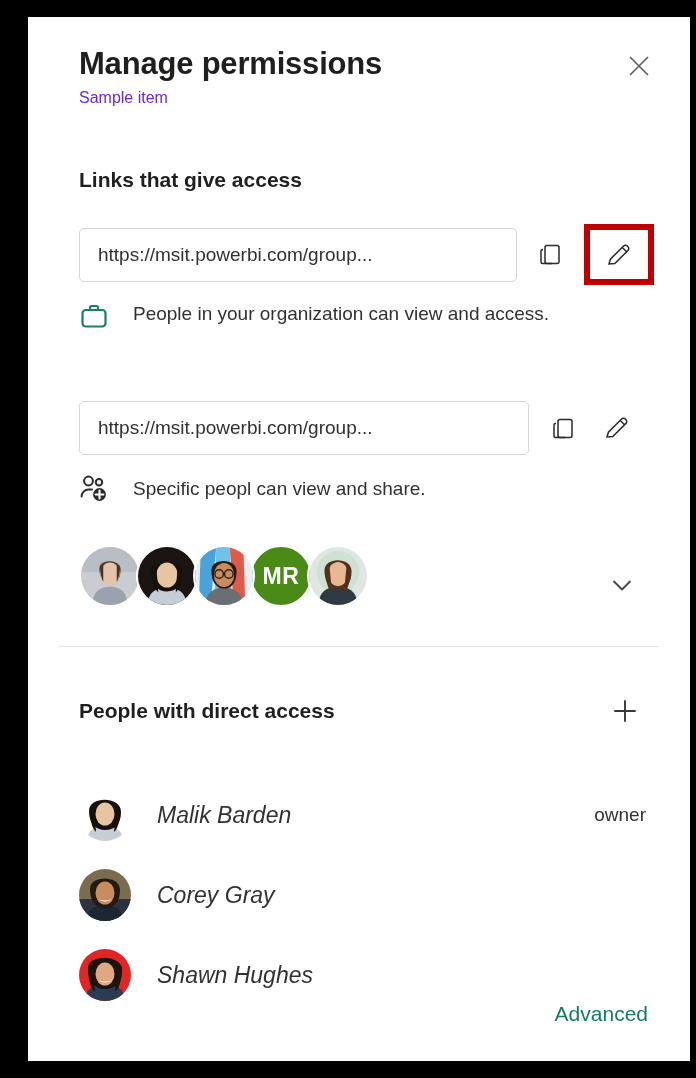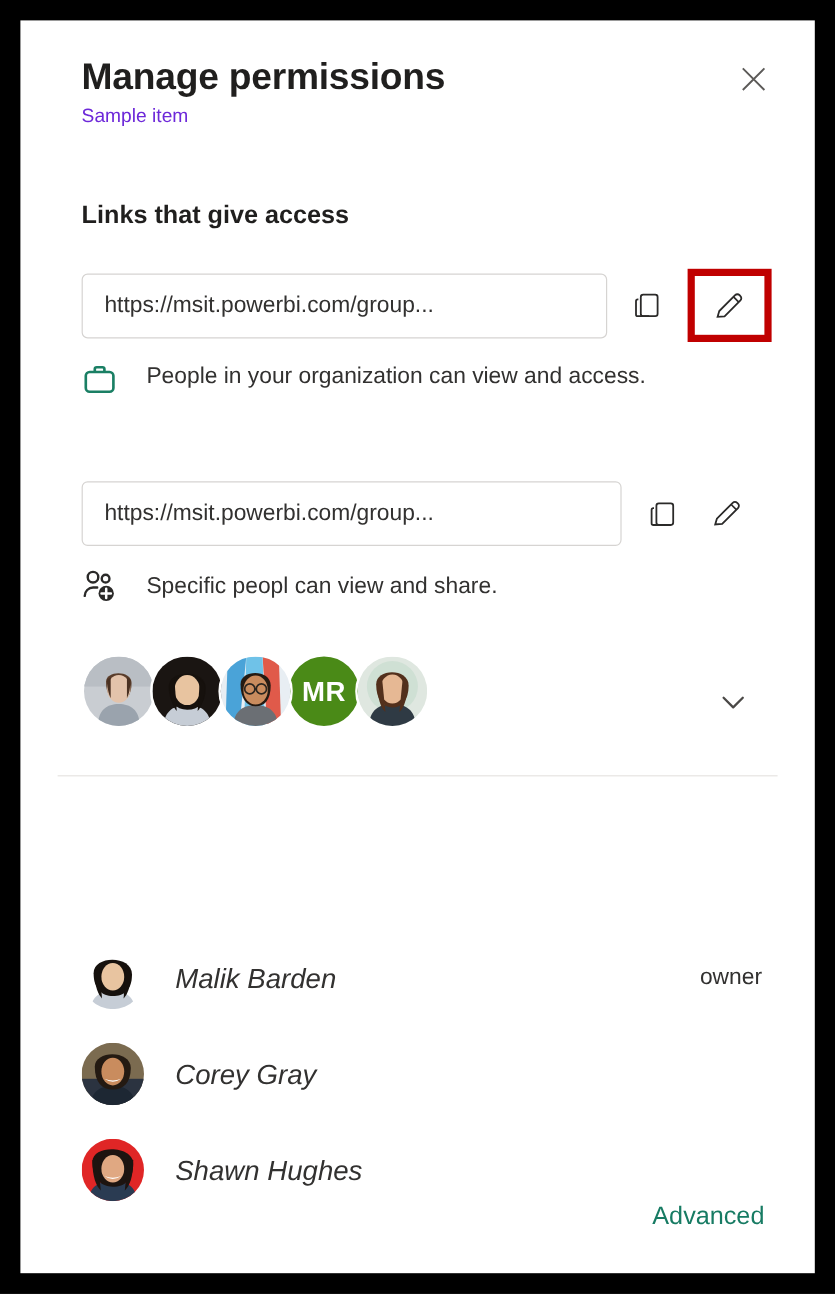--- a/index.html
+++ b/index.html
@@ -13,21 +13,21 @@
     overflow: hidden;
     font-family: "Liberation Sans", sans-serif;
   }
   .frame {
     position: absolute;
     left: 0; top: 0;
     width: 696px;
     height: 1078px;
     background: #000000;
     box-sizing: border-box;
-    padding: 17px 17px 17px 17px;
+    padding: 17px 17px 17px 28px;
   }
   .panel {
     position: relative;
     width: 662px;
     height: 1044px;
     background: #ffffff;
     box-sizing: border-box;
     overflow: hidden;
   }
 
@@ -413,20 +413,28 @@
       </div>
       <div class="expand-btn">
         <svg width="28" height="28" viewBox="0 0 28 28" fill="none">
           <path d="M6 10.5 L14 18.5 L22 10.5" stroke="#4b4947" stroke-width="1.9" fill="none" stroke-linecap="round" stroke-linejoin="round"></path>
         </svg>
       </div>
     </div>
 
     <div class="divider"></div>
 
+    <div class="direct-header">
+      <div class="section-heading">People with direct access</div>
+      <div class="add-btn">
+        <svg width="30" height="30" viewBox="0 0 30 30" fill="none">
+          <path d="M15 5 V25 M5 15 H25" stroke="#3a3836" stroke-width="1.9" stroke-linecap="round"></path>
+        </svg>
+      </div>
+    </div>
 
     <div class="people-list">
 
       <div class="person-row">
         <div class="person-avatar">
           <svg viewBox="0 0 52 52">
             <rect width="52" height="52" fill="#ffffff"></rect>
             <path d="M8 52 C8 41 16 37 26 37 C36 37 44 41 44 52 Z" fill="#c6cdd6"></path>
             <path d="M10 22 C10 7 42 7 42 23 C42 36 35 41 26 41 C17 41 10 35 10 22 Z" fill="#16110d"></path>
             <ellipse cx="26" cy="25" rx="9.5" ry="11.5" fill="#e8c4a0"></ellipse>

